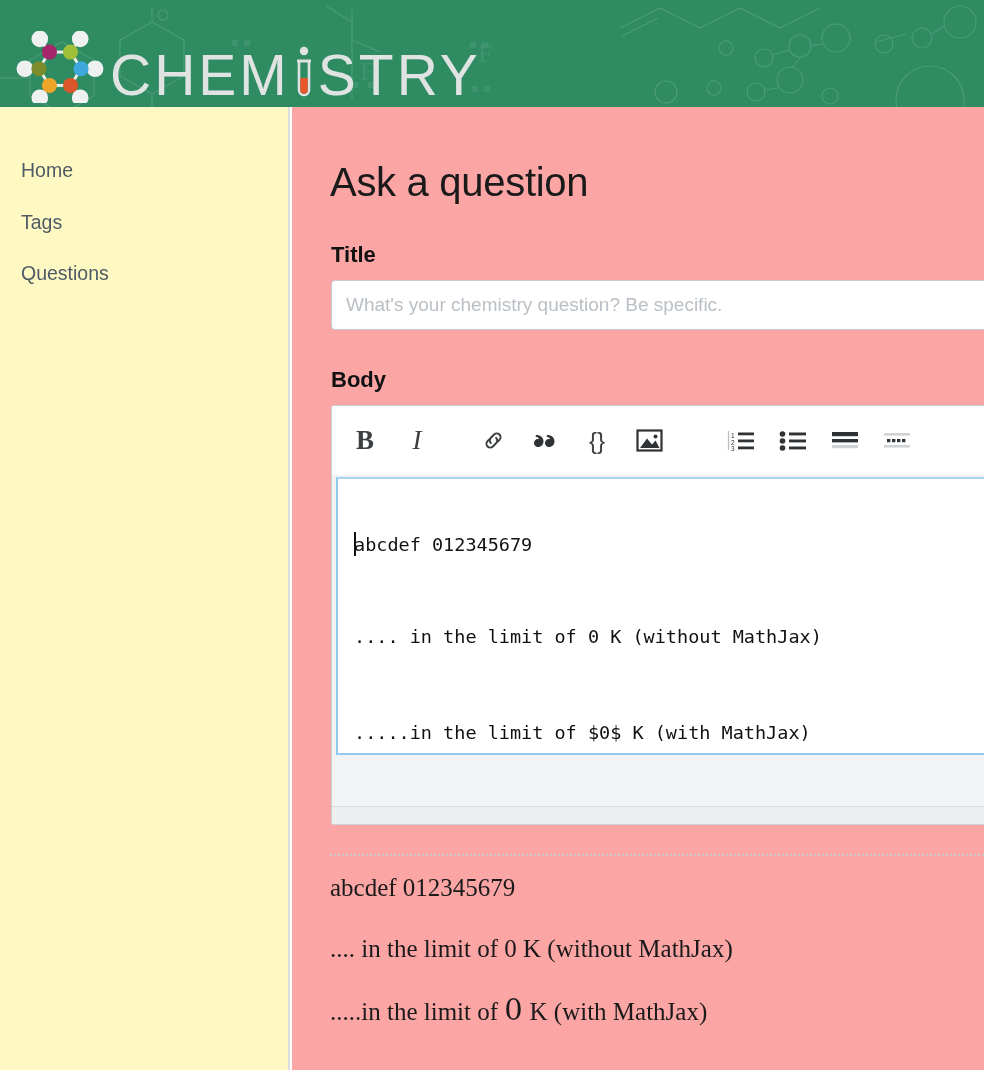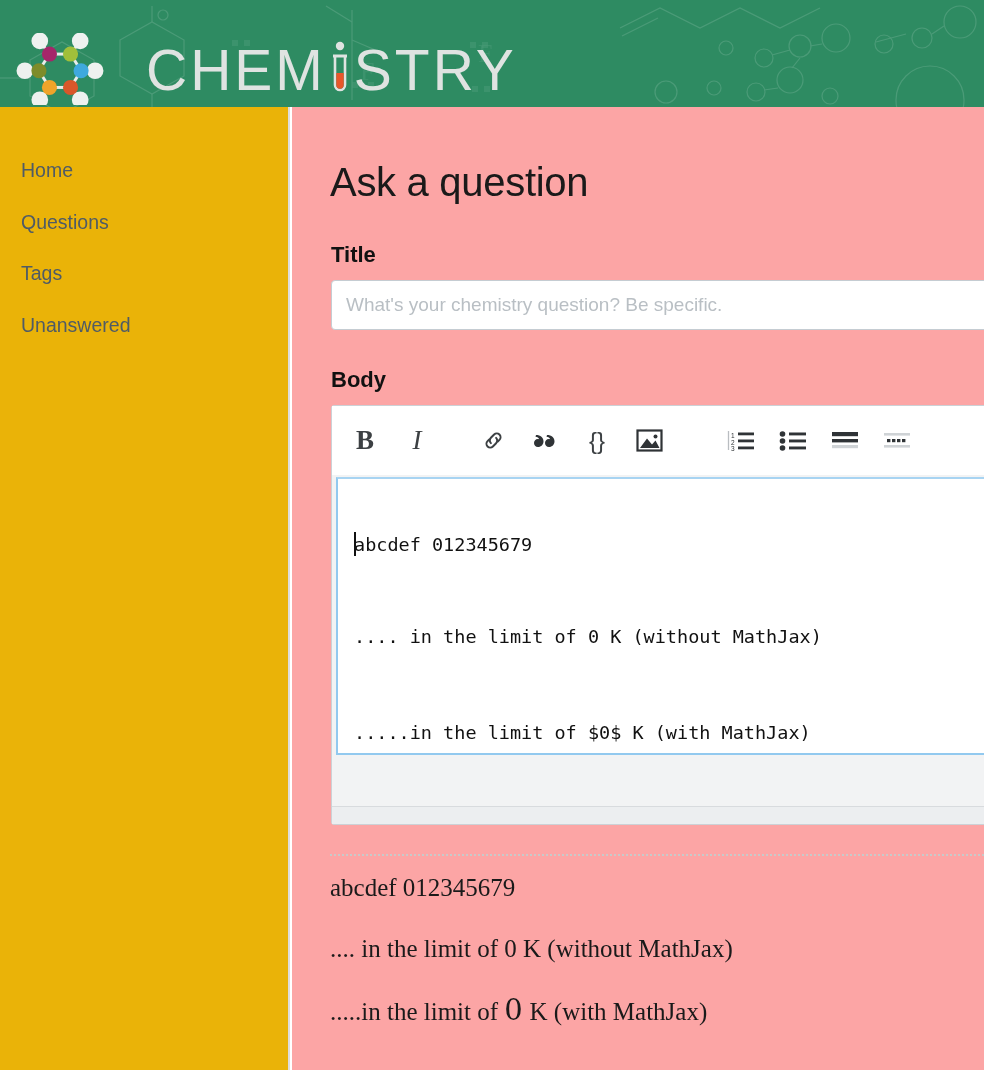--- a/index.html
+++ b/index.html
@@ -23,25 +23,24 @@
   }
   .header-pattern {
     position: absolute;
     inset: 0;
     opacity: 0.30;
     pointer-events: none;
   }
   .brand {
     position: absolute;
     left: 16px;
-    top: 24px;
+    top: 13px;
     display: flex;
-    align-items: center;
+    align-items: flex-end;
     height: 90px;
-    gap: 36px;
   }
   .brand-logo { width: 88px; height: 72px; flex: none; }
   .brand-word {
     font-family: "Liberation Sans", sans-serif;
     font-size: 57px;
     letter-spacing: 3px;
     color: #dfe3e1;
     font-weight: 400;
     line-height: 1;
     margin-left: 6px;
@@ -59,21 +58,21 @@
     margin: 0 1px;
   }
 
   
   .sidebar {
     position: absolute;
     top: 107px;
     left: 0;
     width: 290px;
     height: 963px;
-    background: #eab308;
+    background: #fef9c3;
     border-right: 2px solid #dddddd;
   }
   .nav-list { list-style: none; padding-top: 48px; }
   .nav-item {
     font-size: 19.5px;
     color: #4f5b66;
     padding: 0 0 0 21px;
     height: 51.5px;
     line-height: 30px;
     cursor: pointer;
@@ -312,23 +311,22 @@
         </svg>
       </span>
       <span class="word-post">STRY</span>
     </div>
   </div>
 </div>
 
 <nav class="sidebar">
   <ul class="nav-list">
     <li class="nav-item">Home</li>
+    <li class="nav-item">Tags</li>
     <li class="nav-item">Questions</li>
-    <li class="nav-item">Tags</li>
-    <li class="nav-item">Unanswered</li>
   </ul>
 </nav>
 
 <main class="main">
 
   <h1 class="page-title">Ask a question</h1>
 
   <div class="field-label">Title</div>
 
   <input class="title-input" type="text" placeholder="What's your chemistry question? Be specific." style="">

